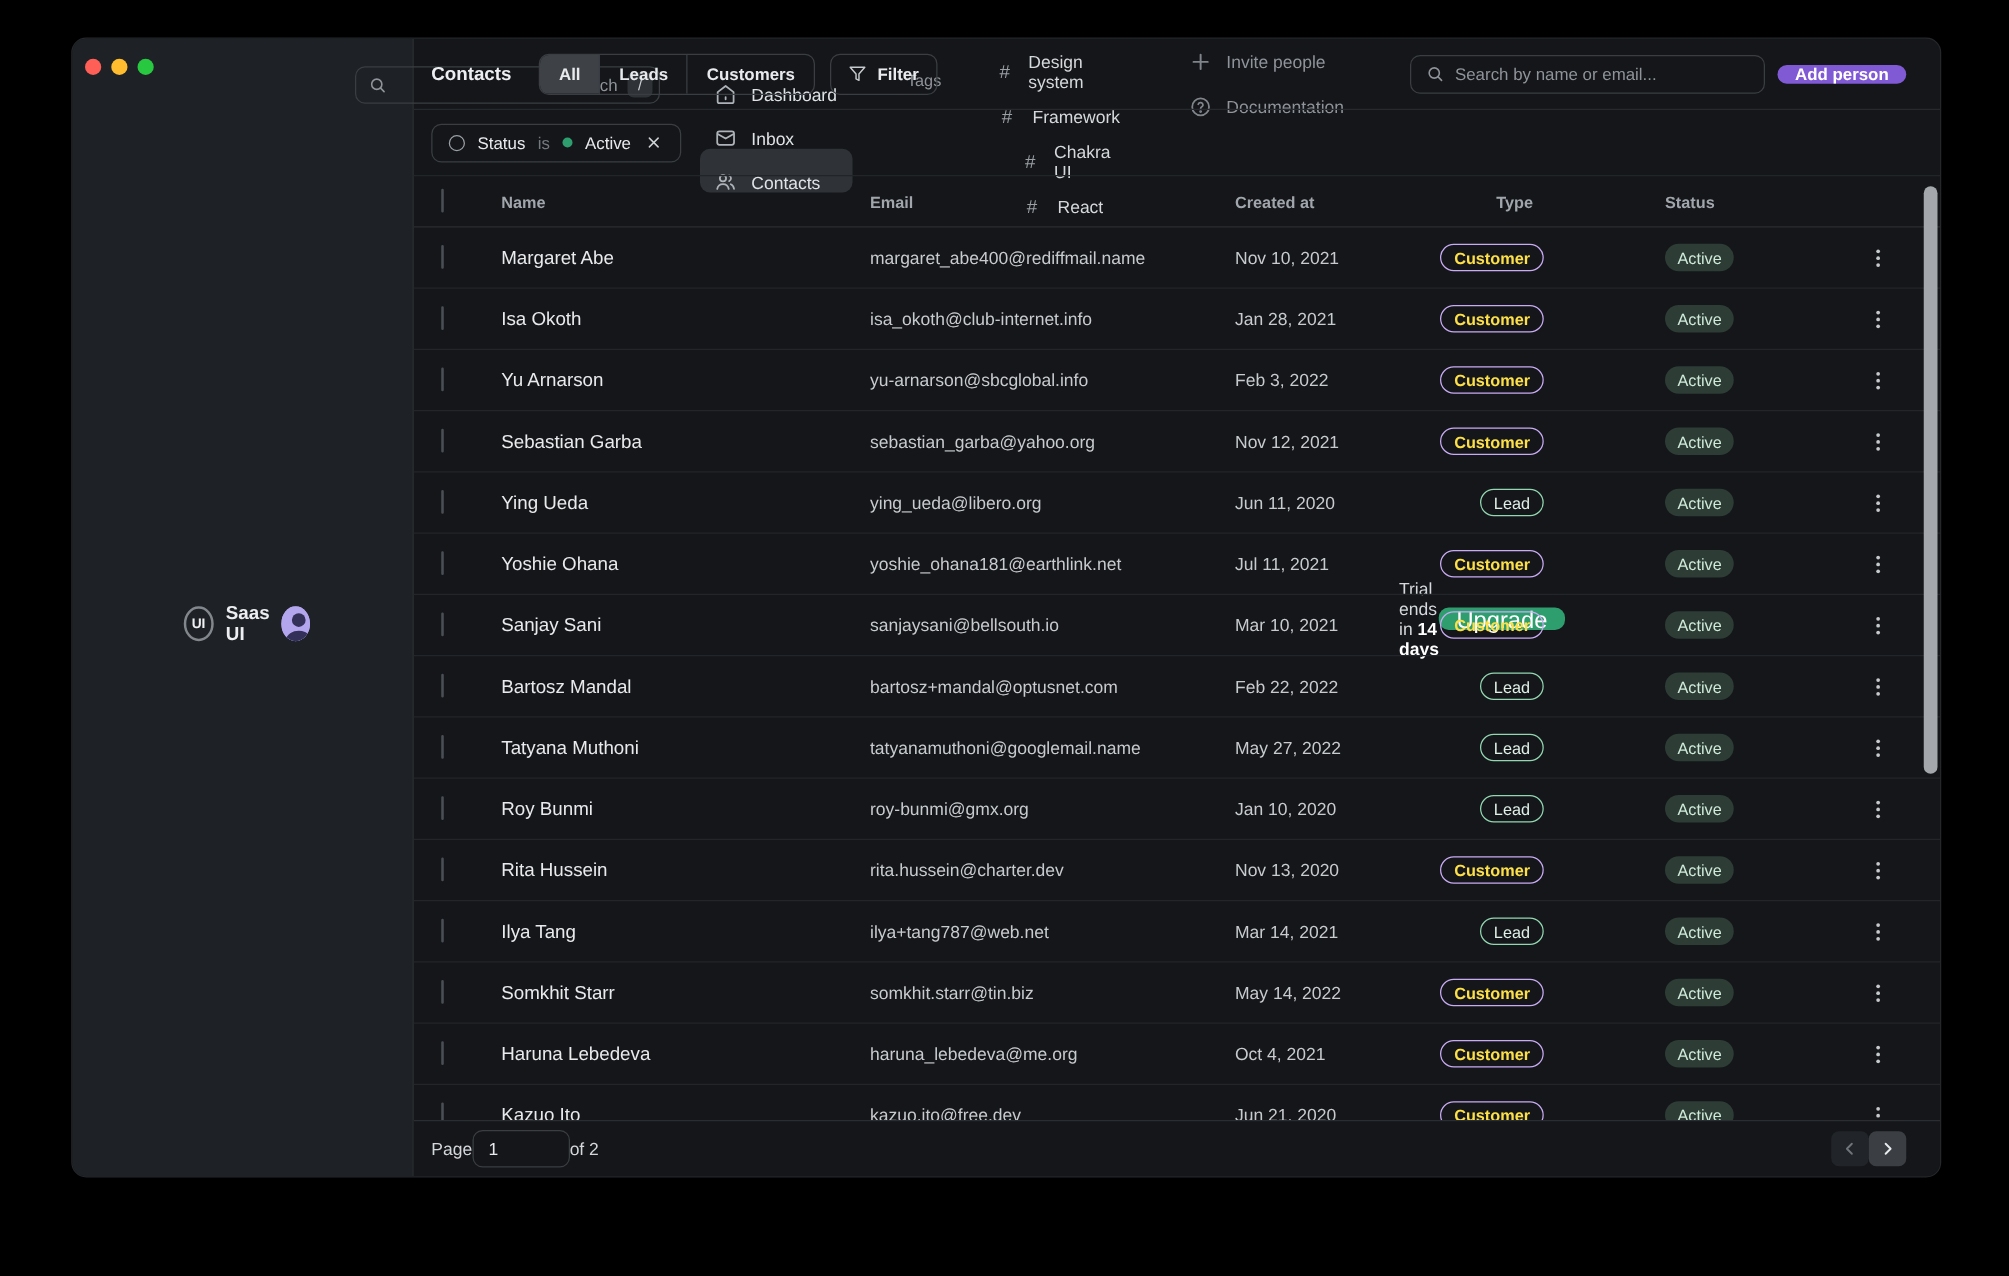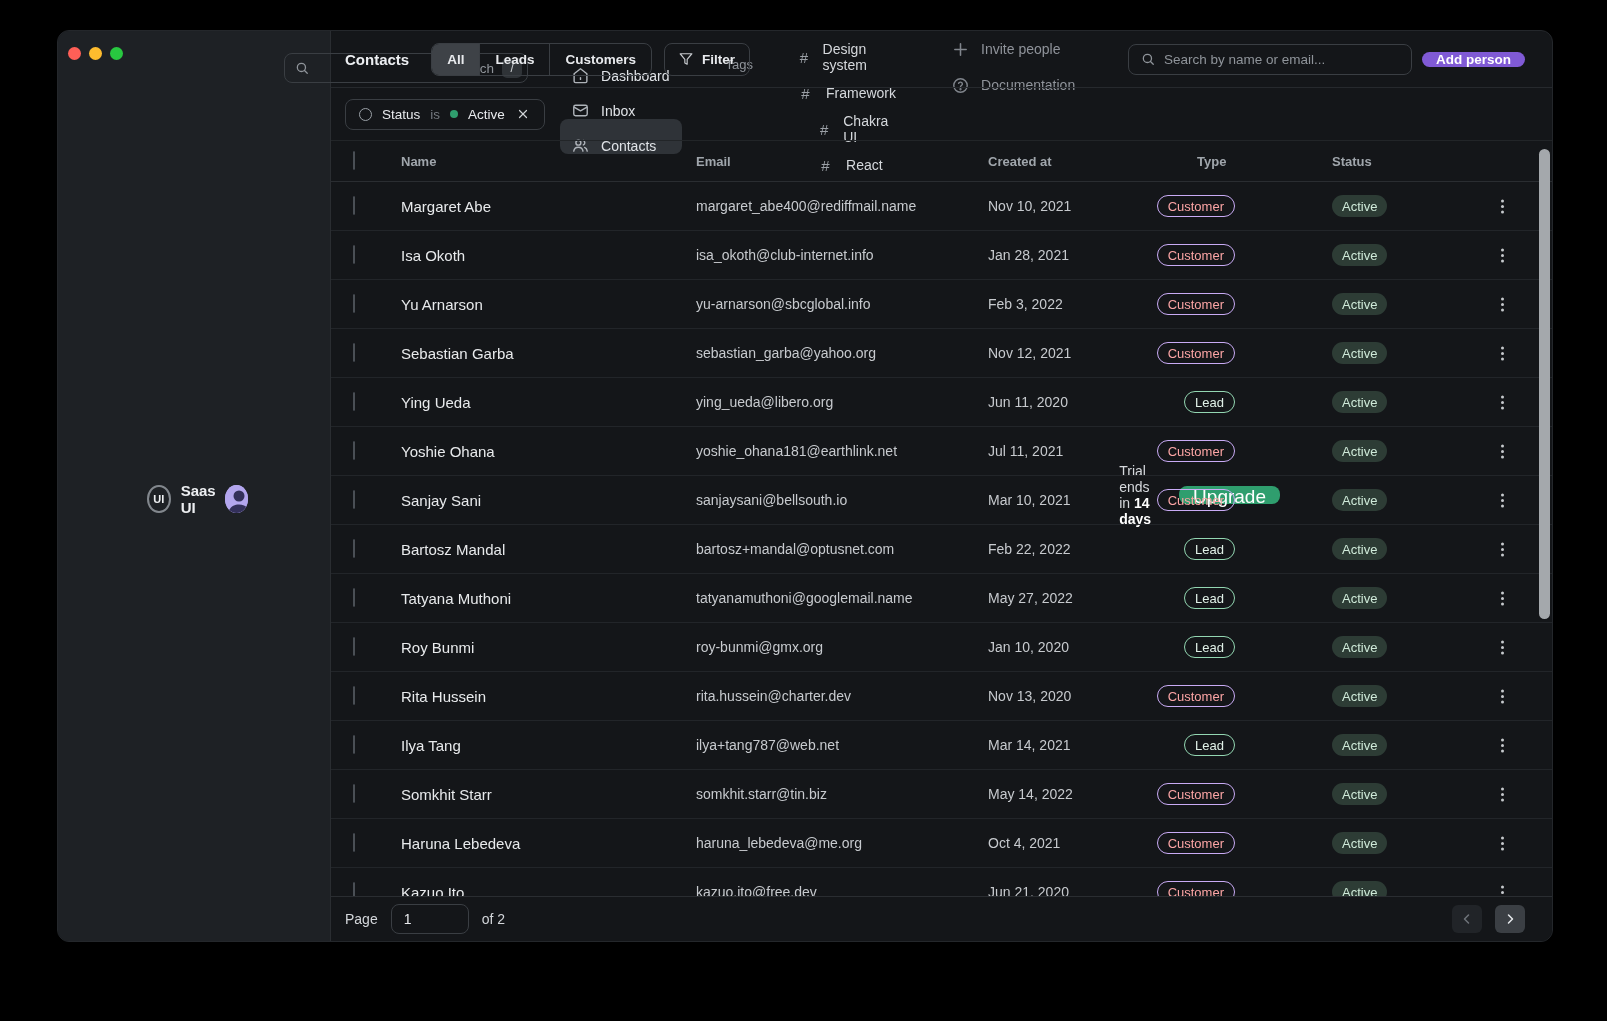--- a/index.html
+++ b/index.html
@@ -40,21 +40,21 @@
   .tag-item { height:36px; display:flex; align-items:center; gap:12px; padding:0 12px;
     border-radius:8px; color:#d5d8dc; font-size:14px; cursor:pointer; }
   .tag-item.indent { padding-left:32px; }
   .hash { color:#9ba0a6; font-size:15px; width:17px; text-align:center; }
   .sb-spacer { flex:1; }
   .footer-links { margin:0 16px; }
   .flink { height:36px; display:flex; align-items:center; gap:12px; padding:0 12px;
     color:#8f939a; font-size:14px; border-radius:8px; cursor:pointer; }
   .flink .nav-ic { color:#80858c; }
   .sb-divider { height:1px; background:#2a2d31; margin-top:14px; }
-  .trial-row { display:flex; align-items:center; justify-content:space-between; padding:17px 16px 0;gap:28px; }
+  .trial-row { display:flex; align-items:center; justify-content:space-between; padding:17px 16px 0; }
   .trial-text { font-size:14px; color:#d5d8dc; }
   .trial-text b { color:#fff; }
   .upgrade-btn { height:18px; padding:0 14px; border:none; border-radius:8px; cursor:pointer;
     background:var(--accent-green,#2f9e6e); color:#fff; font-weight:400; font-size:19px; font-family:inherit; }
   .progress-track { margin-top:16px; height:5px; background:#272a2e; position:relative; margin-bottom:7px; }
   .progress-fill { height:100%; background:var(--accent-green,#2f9e6e); }
 
   
   .main { flex:1; min-width:0; display:flex; flex-direction:column; position:relative; }
   .toolbar { height:57px; flex-shrink:0; border-bottom:1px solid #26292d;
@@ -100,35 +100,35 @@
   .checkbox { width:16px; height:16px; border:1.5px solid #4a4f55; border-radius:4px;
     background:#1d2125; cursor:pointer; }
   .tbody { flex:1; overflow:hidden; }
   .trow { height:49px; border-bottom:1px solid #222529; }
   .cell-name { color:#e8eaec; font-weight:500; font-size:15px; }
   .cell-email, .cell-created { color:#c7cace; font-size:14px; }
   .cell-type { position:relative; height:100%; }
   .badge { display:inline-block; font-size:13px; border-radius:999px; white-space:nowrap; }
   .badge.type { position:absolute; right:82px; top:50%; transform:translateY(-50%);
     padding:2.5px 10px; background:transparent; }
-  .badge.customer { border:1px solid var(--badge-customer-border,#c9abf5); color:#fca5a5; }
+  .badge.customer { border:1px solid var(--badge-customer-border,#c9abf5); color:#fde047;font-weight:bold; }
   .badge.lead { border:1px solid var(--badge-lead-border,#93d7b2); color:#e0f0e7; }
   .badge.status { padding:3.5px 10px; background:var(--status-active-bg,#2d3c35);
     color:var(--status-active-text,#cfead9); }
   .cell-menu { display:flex; padding-left:8px; }
   .kebab { width:24px; height:24px; background:none; border:none; cursor:pointer;
     display:flex; align-items:center; justify-content:center; }
   .kebab i { width:3px; height:3px; border-radius:50%; background:#c6c9cd;
     box-shadow:0 -5.5px 0 #c6c9cd, 0 5.5px 0 #c6c9cd; }
 
   .scroll-thumb { position:absolute; right:2px; top:118px; width:11px; height:470px;
     background:#a4a8ac; border-radius:6px; z-index:6; cursor:grab; }
 
   .pagebar { height:45px; flex-shrink:0; border-top:1px solid #2a2d31; background:var(--bg-main,#141619);
-    display:flex; align-items:center; gap:13px; padding:0 27px 0 14px; position:relative; z-index:3; }
+    display:flex; align-items:center; padding:0 27px 0 14px; position:relative; z-index:3; }
   .pg-label, .pg-of { font-size:14px; color:#d3d6da; }
   .page-input { width:78px; height:30px; border:1px solid #3a3e43; border-radius:8px;
     background:transparent; color:#e8eaed; padding:0 12px; font-size:14px; font-family:inherit; outline:none; }
   .pg-spacer { flex:1; }
   .pg-btn { width:30px; height:28px; border:none; border-radius:6px; cursor:pointer;
     display:flex; align-items:center; justify-content:center; }
   .pg-btn svg { width:12px; height:12px; }
   .pg-btn.prev { background:#212428; color:#6f747a; }
   .pg-btn.next { background:#3b3f44; color:#e8eaed; }
 </style>

